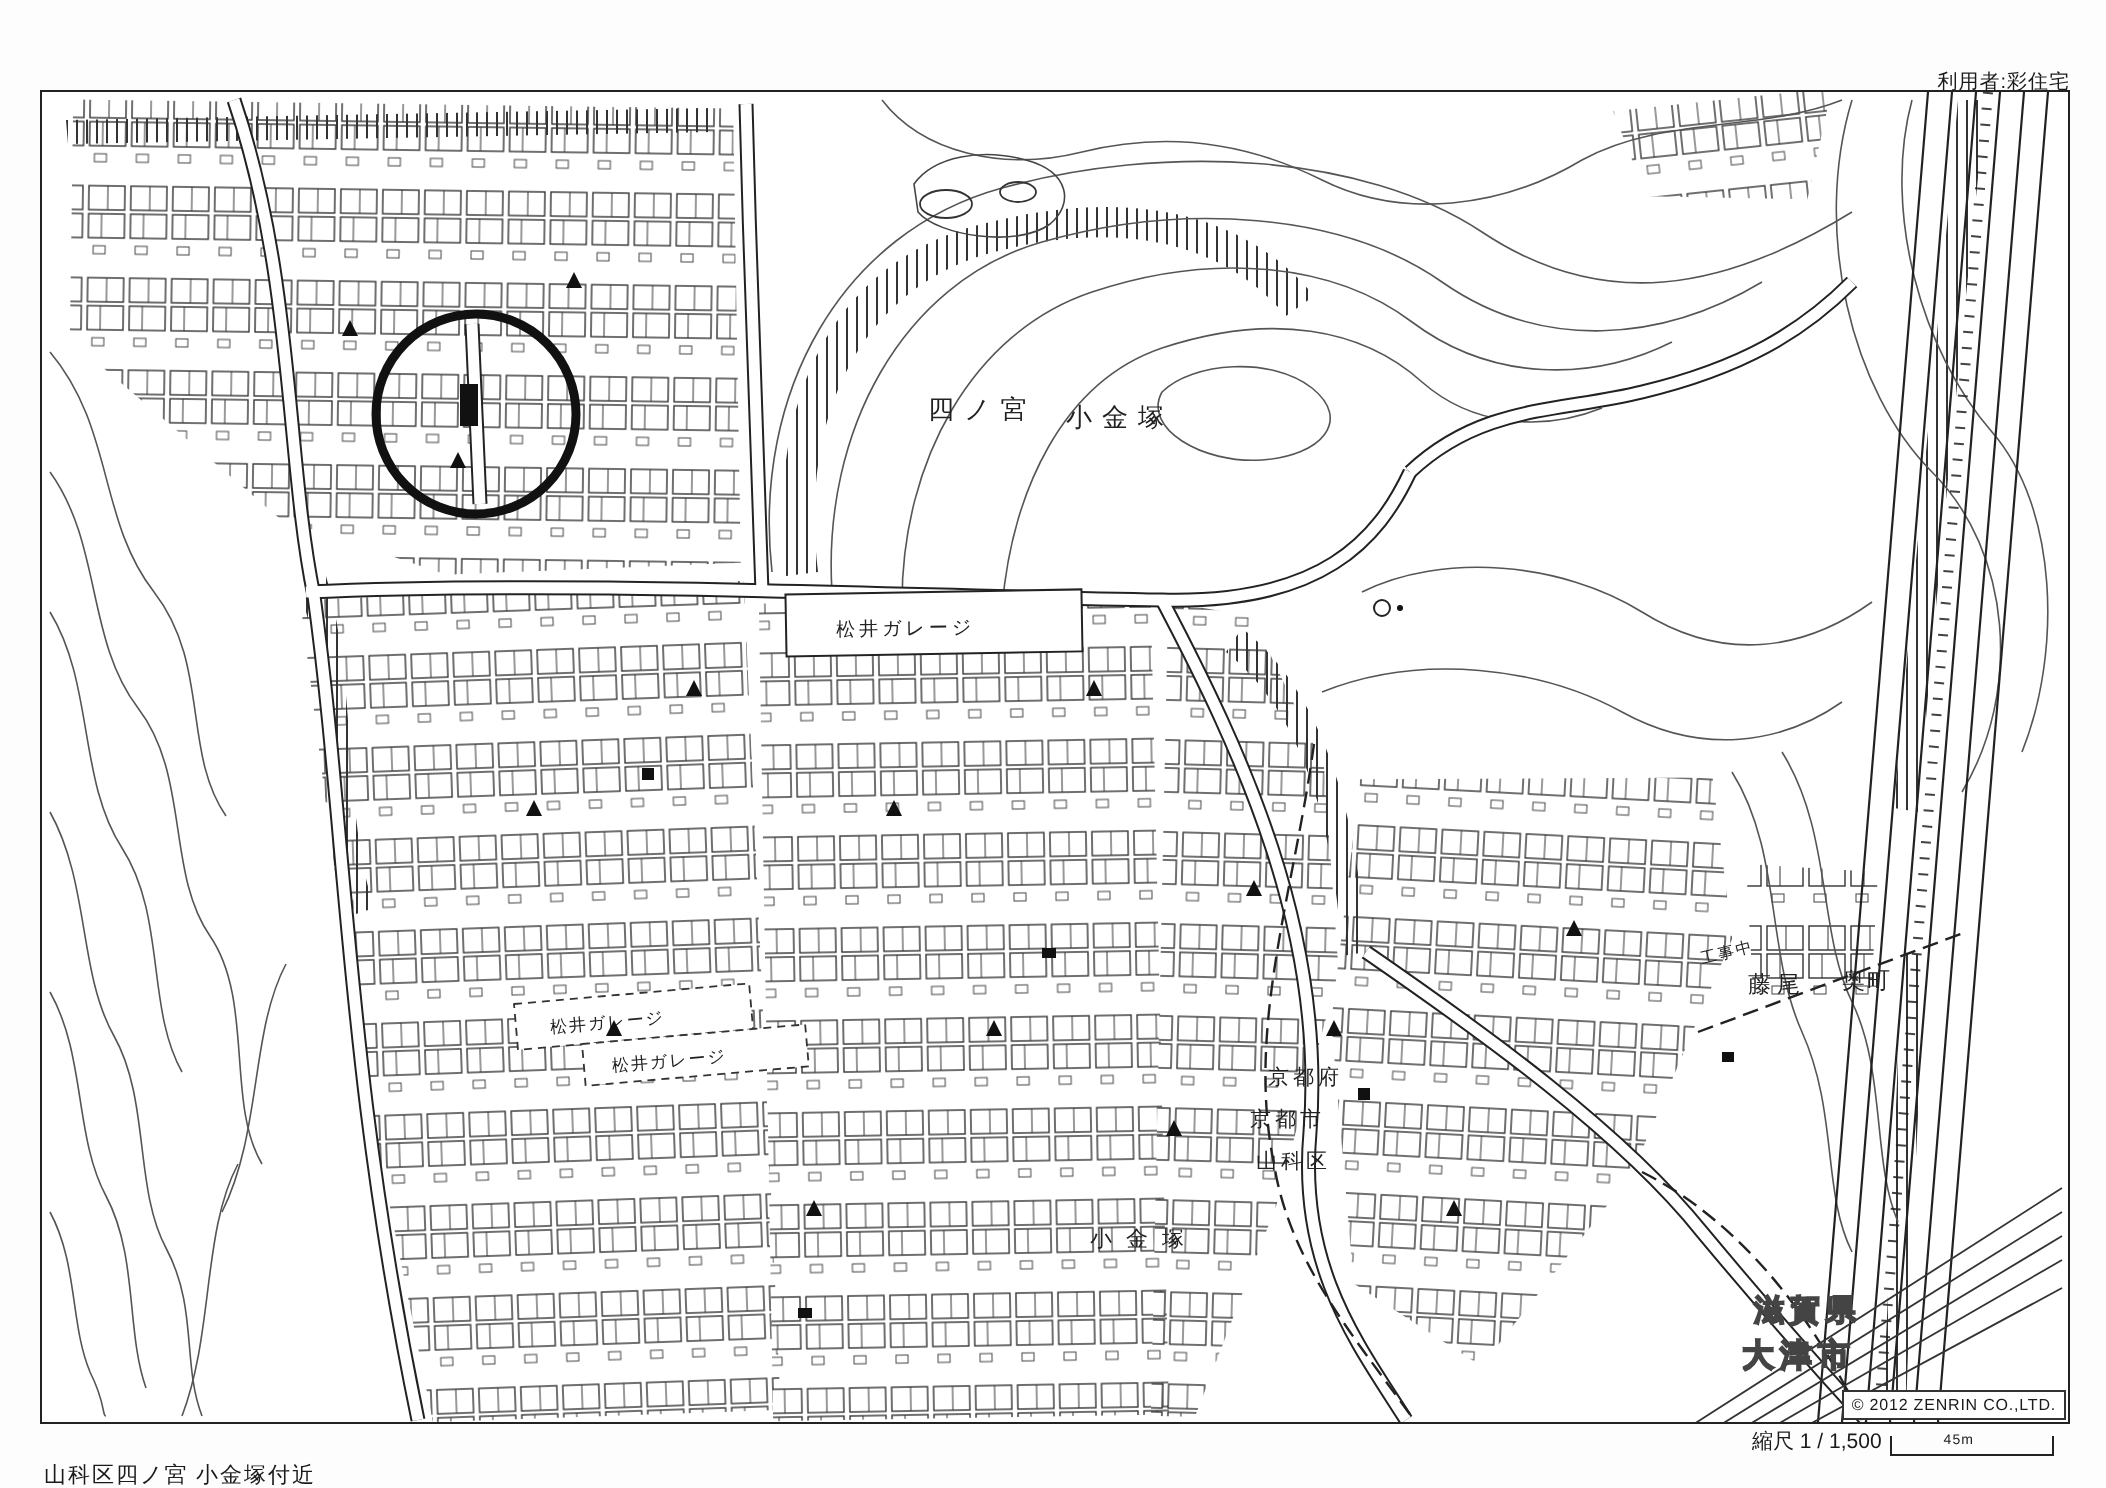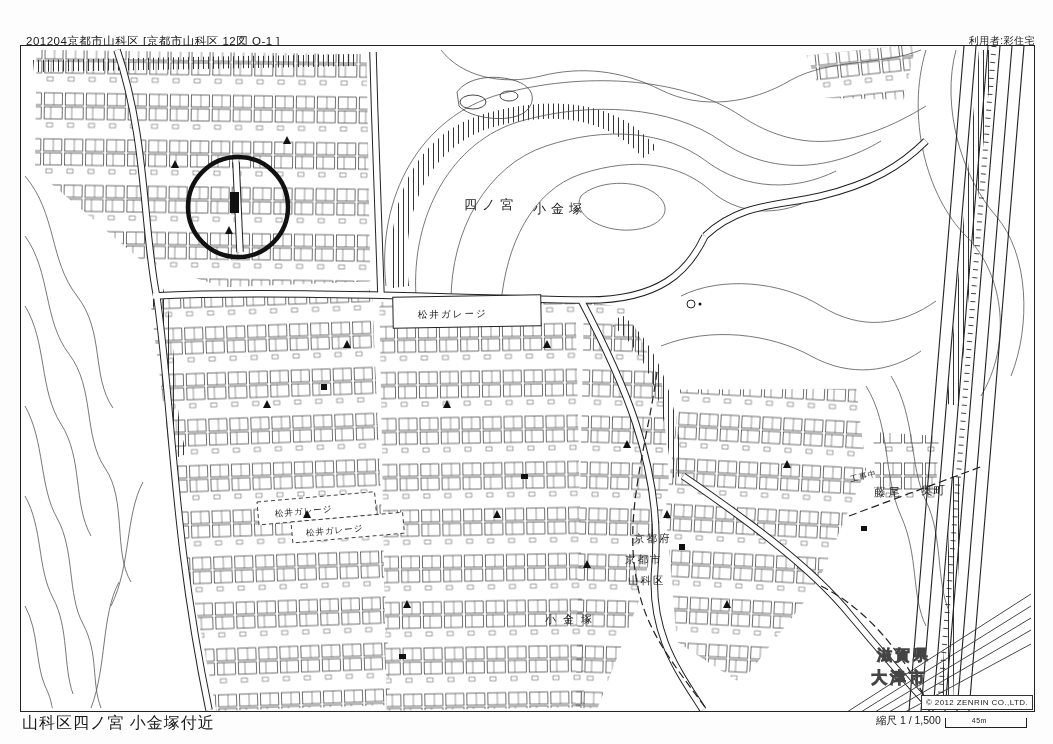--- a/index.html
+++ b/index.html
@@ -4,35 +4,34 @@
 <style>
   html,body{margin:0;padding:0;background:#e8e8e8;}
   .page{position:relative;width:1053px;height:744px;background:#fdfdfd;overflow:hidden;
         font-family:"Liberation Sans","DejaVu Sans",sans-serif;color:#1a1a1a;}
   .hdr-left{position:absolute;left:26px;top:34px;font-size:11.5px;letter-spacing:.5px;white-space:nowrap;}
   .hdr-right{position:absolute;right:18px;top:34px;font-size:10px;letter-spacing:.5px;white-space:nowrap;}
   .map-frame{position:absolute;left:20px;top:45px;width:1013px;height:665px;border:1px solid #222;background:#fff;}
   .map-frame svg{display:block;}
   .copyright{position:absolute;right:1px;bottom:1px;border:1px solid #333;background:#fff;
              font-size:8px;padding:2px 4px;letter-spacing:.4px;white-space:nowrap;}
-  .ftr-left{position:absolute;left:22px;top:713px;font-size:16px;letter-spacing:1px;white-space:nowrap;}
+  .ftr-left{position:absolute;left:22px;top:730px;font-size:11px;letter-spacing:1px;white-space:nowrap;font-family:Liberation Serif, serif;}
   .scale-group{position:absolute;left:876px;top:714px;font-size:10.5px;display:flex;align-items:flex-end;gap:4px;white-space:nowrap;}
   .scalebar{position:relative;display:inline-block;width:80px;height:9px;
             border-bottom:1px solid #222;border-left:1px solid #222;border-right:1px solid #222;}
   .scalebar .dist{position:absolute;left:26px;top:-1px;font-size:7px;letter-spacing:.5px;}
   text{fill:#222;}
   .lbl{font-family:"Liberation Sans","DejaVu Sans",sans-serif;}
   .outline-lbl{fill:#ffffff;stroke:#444;stroke-width:.9px;font-weight:bold;}
 </style>
 </head>
 <body>
 
 <div class="page">
 
-  <span class="hdr-left">201204京都市山科区 [京都市山科区 12図 O-1 ]</span>
   <span class="hdr-right">利用者:彩住宅</span>
 
   <div class="map-frame">
     <svg width="1013" height="665" viewBox="0 0 1013 665">
       <defs>
         <pattern id="blk" width="21" height="46" patternUnits="userSpaceOnUse">
           <rect x="1.5" y="3" width="18" height="12" fill="#fff" stroke="#333" stroke-width="0.7"></rect>
           <line x1="11" y1="3" x2="11" y2="15" stroke="#333" stroke-width="0.5"></line>
           <rect x="1.5" y="17" width="18" height="12" fill="#fff" stroke="#333" stroke-width="0.7"></rect>
           <line x1="8" y1="17" x2="8" y2="29" stroke="#333" stroke-width="0.5"></line>

